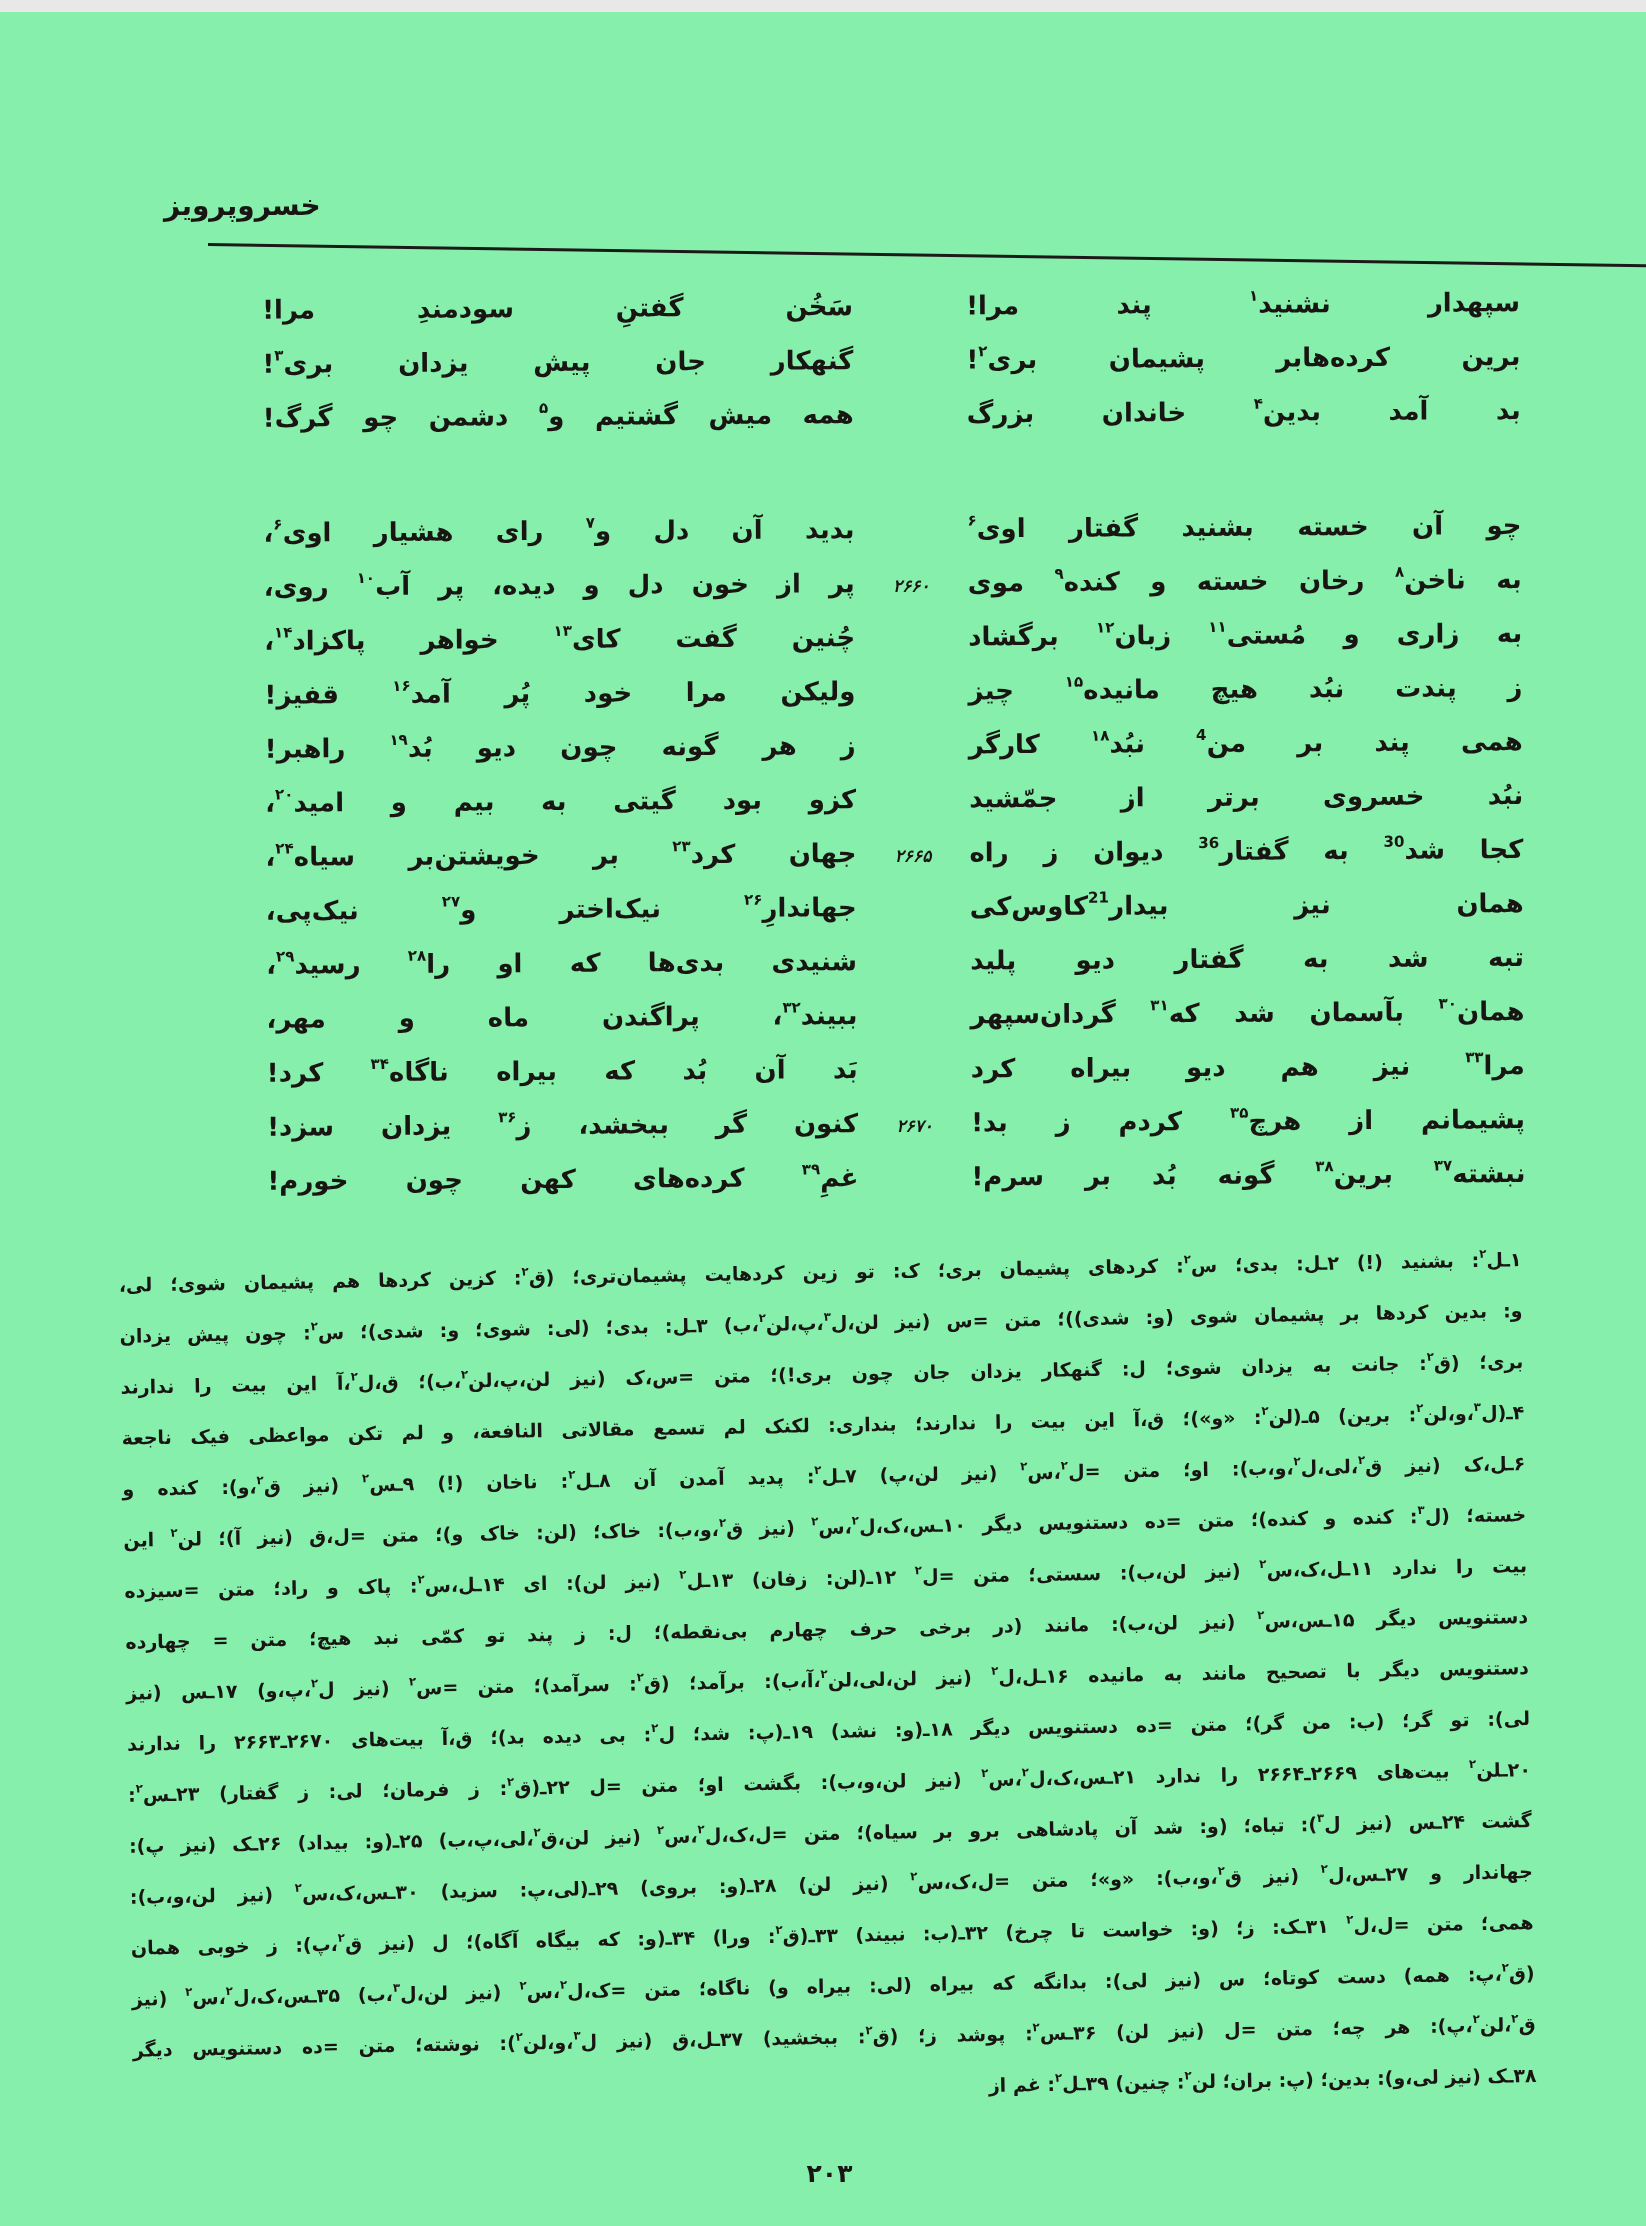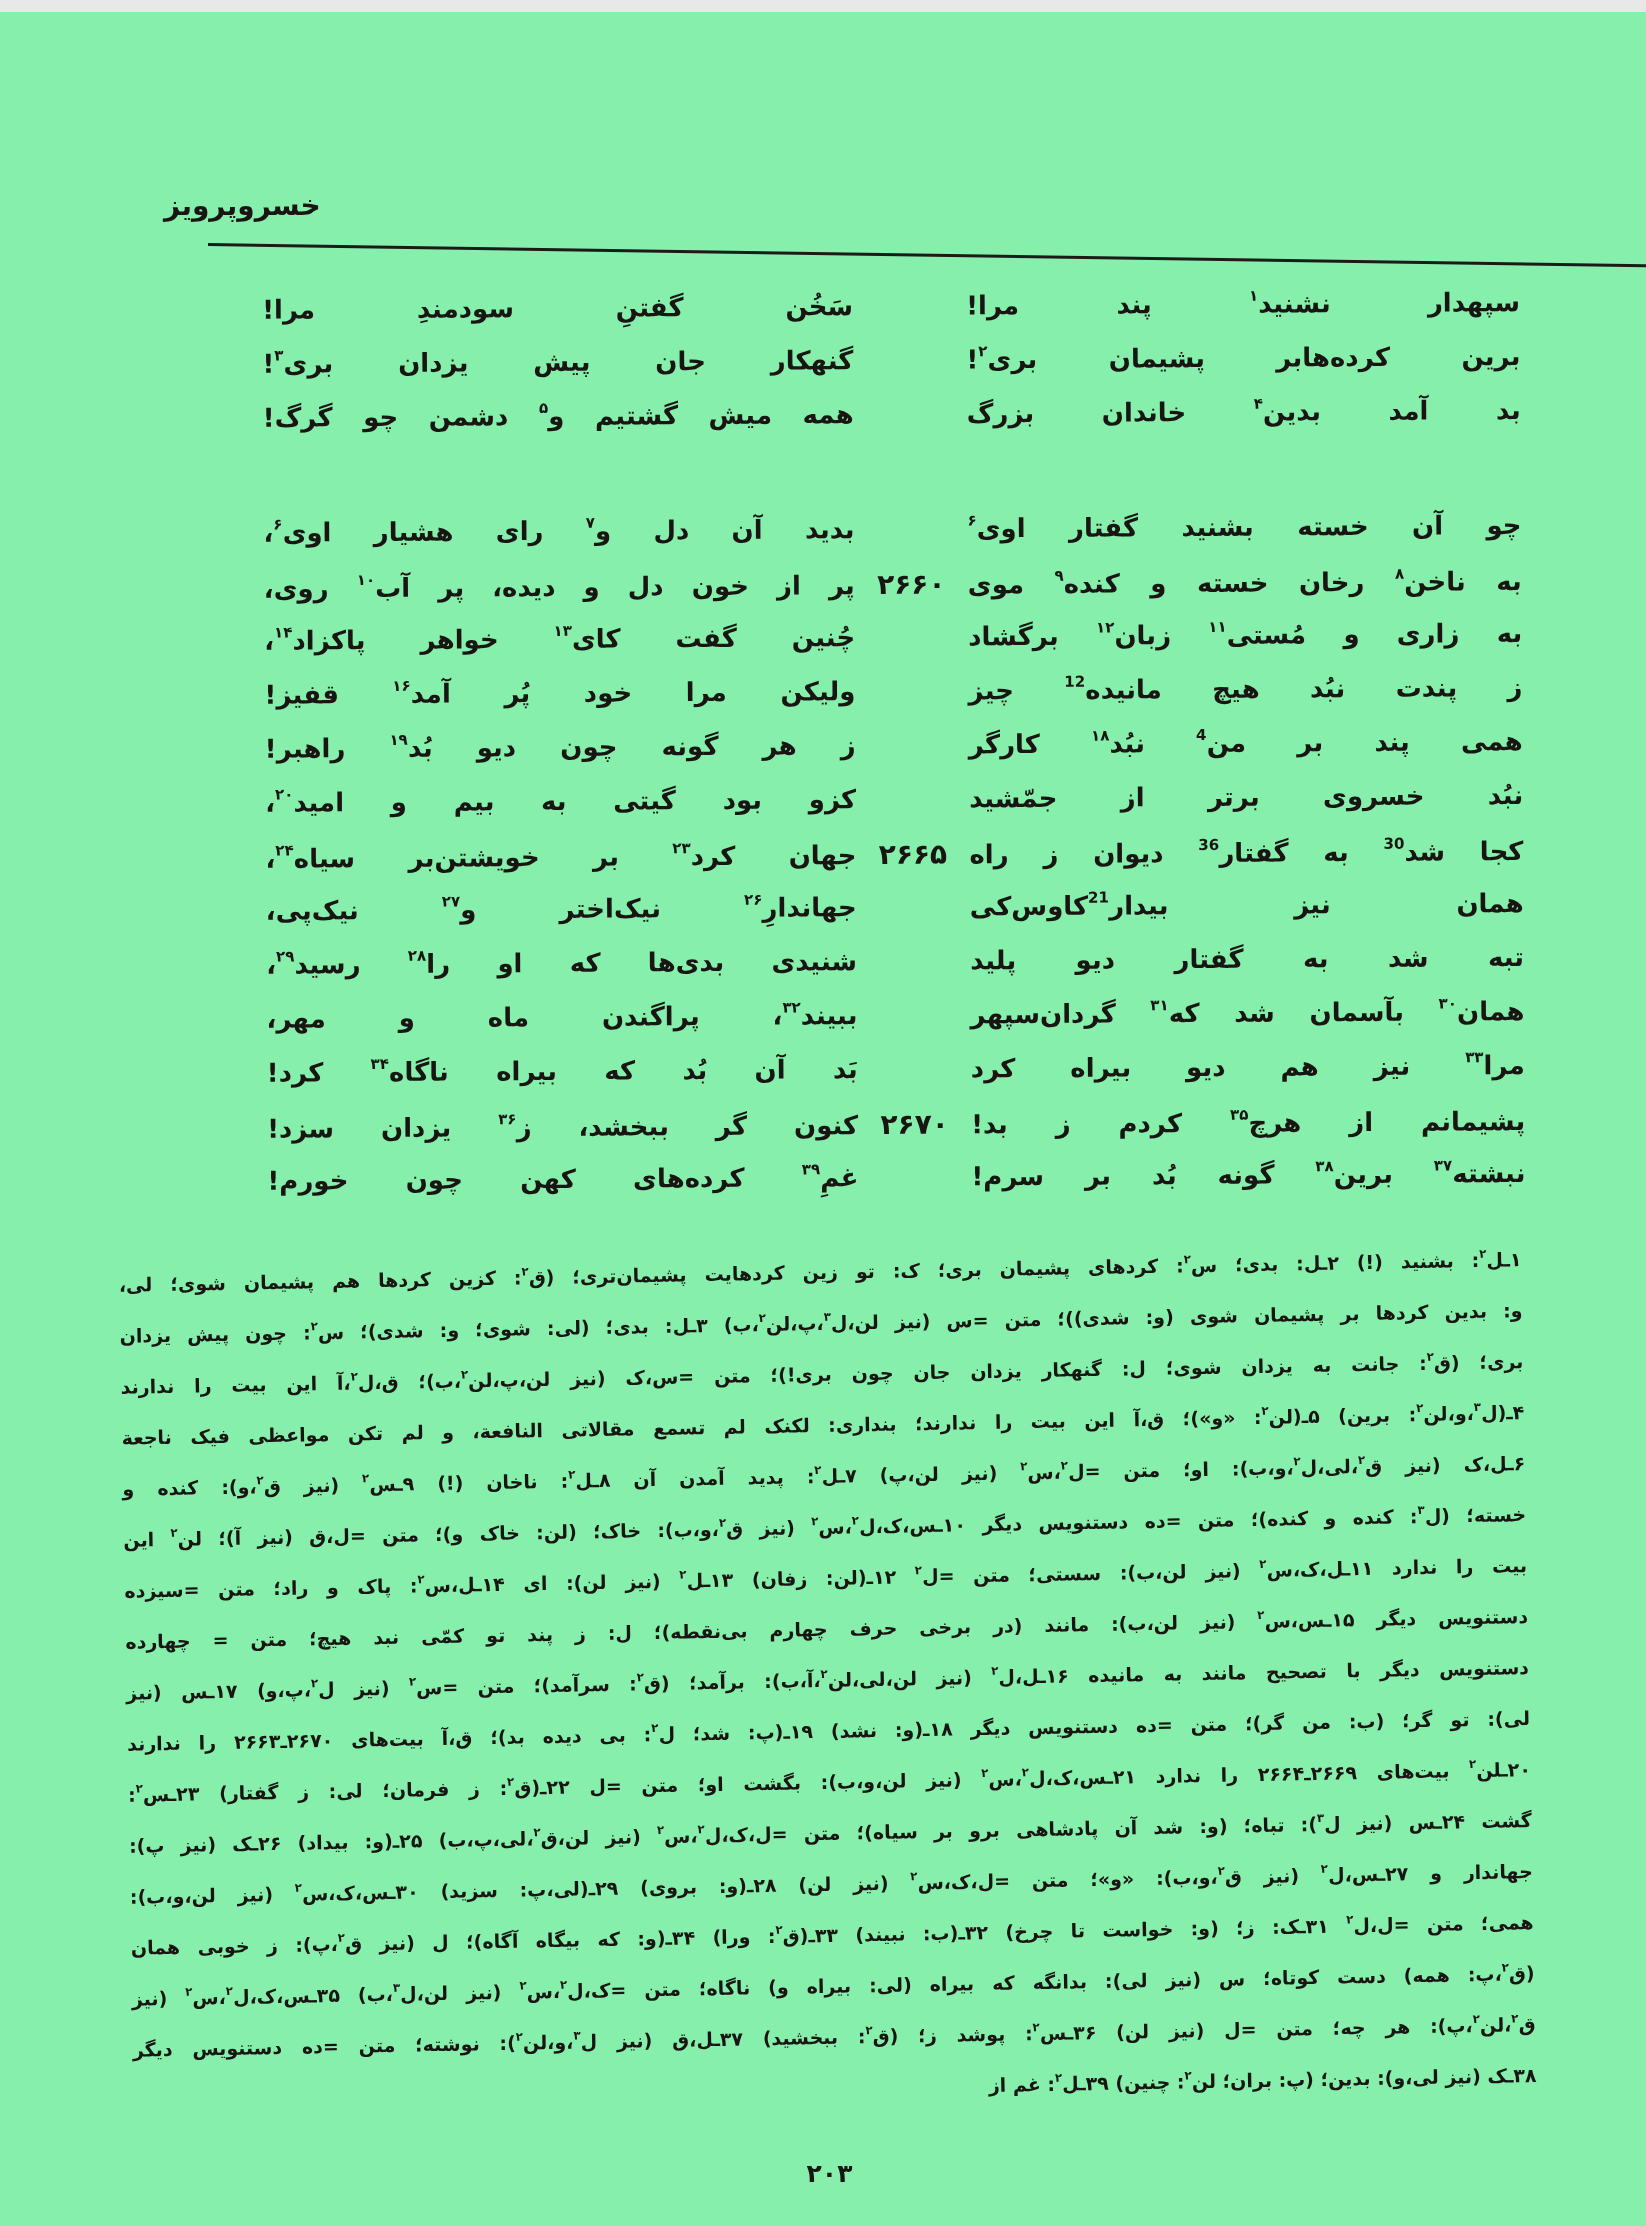--- a/index.html
+++ b/index.html
@@ -41,22 +41,23 @@
   
   .poem div.verse-row:nth-of-type(4){margin-top:61px;}
   .hemi{
     text-align:justify;
     text-align-last:justify;
     overflow:visible;
   }
   .hemi.right{width:554px;flex:0 0 auto;}
   .verse-num{
     width:113px;flex:0 0 auto;
-    font-size:28px;font-weight:bold;
+    font-size:17px;font-weight:bold;
     text-align:center;
+    font-style:italic;
   }
   .hemi.left{width:591px;flex:0 0 auto;}
   sup{
     font-size:0.58em;
     line-height:0;
     position:relative;top:-0.15em;
   }
   
   .footnotes{
     position:absolute;top:1222px;right:118px;
@@ -121,21 +122,21 @@
         <div class="hemi left">پر از خون دل و دیده، پر آب<sup>۱۰</sup> روی،</div>
       </div>
 
       <div class="verse-row">
         <div class="hemi right">به زاری و مُستی<sup>۱۱</sup> زبان<sup>۱۲</sup> برگشاد</div>
         <div class="verse-num"></div>
         <div class="hemi left">چُنین گفت کای<sup>۱۳</sup> خواهر پاکزاد<sup>۱۴</sup>،</div>
       </div>
 
       <div class="verse-row">
-        <div class="hemi right">ز پندت نبُد هیچ مانیده<sup>12</sup> چیز</div>
+        <div class="hemi right">ز پندت نبُد هیچ مانیده<sup>۱۵</sup> چیز</div>
         <div class="verse-num"></div>
         <div class="hemi left">ولیکن مرا خود پُر آمد<sup>۱۶</sup> قفیز!</div>
       </div>
 
       <div class="verse-row">
         <div class="hemi right">همی پند بر من<sup>4</sup> نبُد<sup>۱۸</sup> کارگر</div>
         <div class="verse-num"></div>
         <div class="hemi left">ز هر گونه چون دیو بُد<sup>۱۹</sup> راهبر!</div>
       </div>
 

